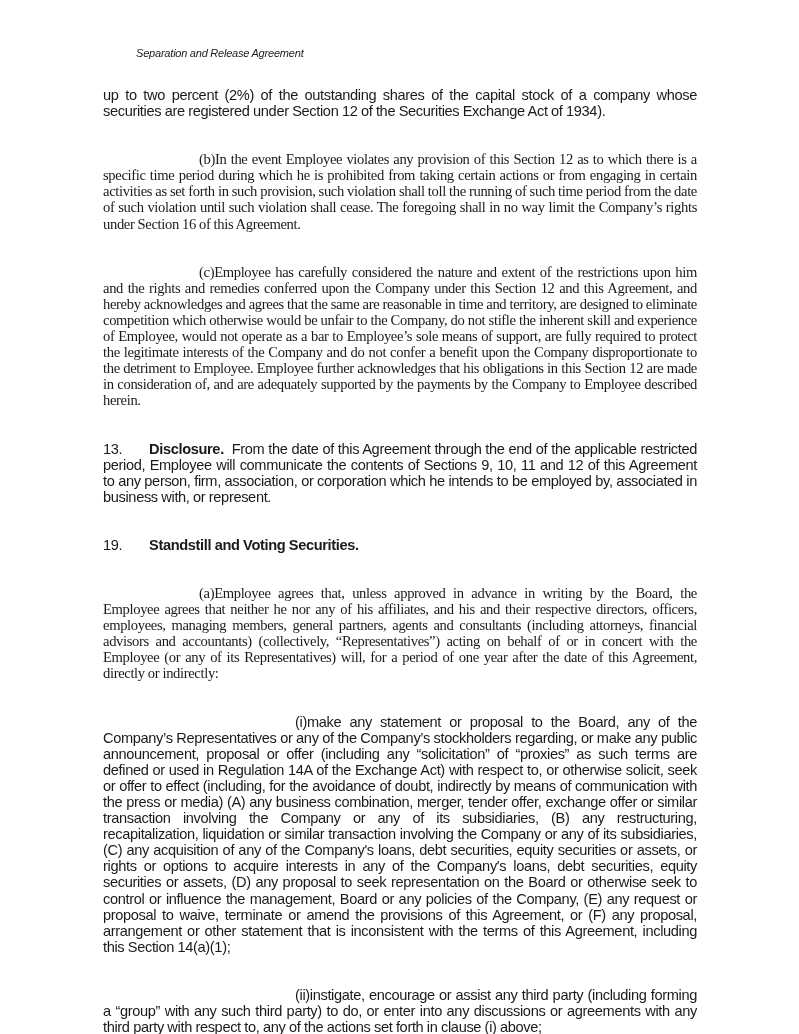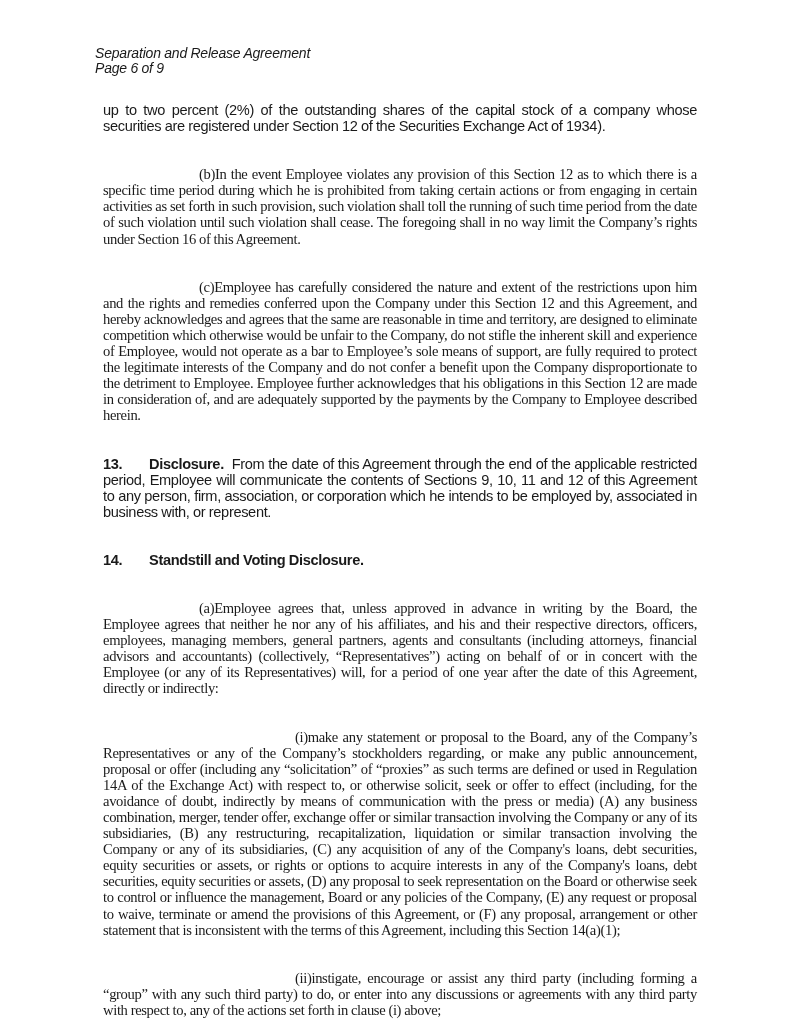--- a/index.html
+++ b/index.html
@@ -3,59 +3,58 @@
 <meta charset="utf-8">
 <style>
   html, body { margin: 0; padding: 0; background: #ffffff; }
   body { width: 799px; height: 1034px; position: relative; overflow: hidden; }
   .page {
     position: absolute; left: 95px; top: 46px; width: 610px;
     font-family: "Liberation Sans", sans-serif;
     font-size: 14.6px; line-height: 16.1px; color: #1a1a1a;
     letter-spacing: -0.35px; word-spacing: -0.2px;
   }
-  .hdr { font-style: italic; font-size: 14px; line-height: 15px; letter-spacing: -0.2px; }
+  .hdr { font-style: italic; font-size: 11px; line-height: 15px; letter-spacing: -0.2px; margin-left: 41px; }
   p { margin: 8px; text-align: justify; }
   .gap { height: 16px; }
   .ind1 { text-indent: 48px; font-family: Liberation Serif, serif; }
-  .ind2 { text-indent: 96px; font-family: Liberation Serif, serif; }
+  .ind2 { text-indent: 96px; }
   .lbl { display: inline-block; min-width: 45px; }
-  .num { font-weight: bold; display: inline-block; min-width: 46px; }
+  .num { font-weight: normal; display: inline-block; min-width: 46px; }
   .ttl { font-weight: bold; }
   .b { font-weight: bold; }
 </style>
 </head>
 <body>
 
 <div class="page">
 
   <div class="hdr">
     <div>Separation and Release Agreement</div>
-    <div>Page 6 of 9</div>
   </div>
 
   <div style="height:18px"></div>
 
   <p>up to two percent (2%) of the outstanding shares of the capital stock of a company whose securities are registered under Section 12 of the Securities Exchange Act of 1934).</p>
 
   <div class="gap"></div>
 
   <p class="ind1"><span class="lbl">(b)</span><span>In the event Employee violates any provision of this Section 12 as to which there is a specific time period during which he is prohibited from taking certain actions or from engaging in certain activities as set forth in such provision, such violation shall toll the running of such time period from the date of such violation until such violation shall cease.  The foregoing shall in no way limit the Company’s rights under Section 16 of this Agreement.</span></p>
 
   <div class="gap"></div>
 
   <p class="ind1"><span class="lbl">(c)</span><span>Employee has carefully considered the nature and extent of the restrictions upon him and the rights and remedies conferred upon the Company under this Section 12 and this Agreement, and hereby acknowledges and agrees that the same are reasonable in time and territory, are designed to eliminate competition which otherwise would be unfair to the Company, do not stifle the inherent skill and experience of Employee, would not operate as a bar to Employee’s sole means of support, are fully required to protect the legitimate interests of the Company and do not confer a benefit upon the Company disproportionate to the detriment to Employee.  Employee further acknowledges that his obligations in this Section 12 are made in consideration of, and are adequately supported by the payments by the Company to Employee described herein.</span></p>
 
   <div class="gap"></div>
 
   <p><span class="num">13.</span><span class="ttl">Disclosure</span><span class="b">.</span>&nbsp;&nbsp;<span>From the date of this Agreement through the end of the applicable restricted period, Employee will communicate the contents of Sections 9, 10, 11 and 12 of this Agreement to any person, firm, association, or corporation which he intends to be employed by, associated in business with, or represent.</span></p>
 
   <div class="gap"></div>
 
-  <p><span class="num">14.</span><span class="ttl">Standstill and Voting Disclosure</span><span class="b">.</span></p>
+  <p><span class="num">19.</span><span class="ttl">Standstill and Voting Securities</span><span class="b">.</span></p>
 
   <div class="gap"></div>
 
   <p class="ind1"><span class="lbl">(a)</span><span>Employee agrees that, unless approved in advance in writing by the Board, the Employee agrees that neither he nor any of his affiliates, and his and their respective directors, officers, employees, managing members, general partners, agents and consultants (including attorneys, financial advisors and accountants) (collectively, “Representatives”) acting on behalf of or in concert with the Employee (or any of its Representatives) will, for a period of one year after the date of this Agreement, directly or indirectly:</span></p>
 
   <div class="gap"></div>
 
   <p class="ind2"><span class="lbl">(i)</span><span>make any statement or proposal to the Board, any of the Company’s Representatives or any of the Company’s stockholders regarding, or make any public announcement, proposal or offer (including any “solicitation” of “proxies” as such terms are defined or used in Regulation 14A of the Exchange Act) with respect to, or otherwise solicit, seek or offer to effect (including, for the avoidance of doubt, indirectly by means of communication with the press or media) (A) any business combination, merger, tender offer, exchange offer or similar transaction involving the Company or any of its subsidiaries, (B) any restructuring, recapitalization, liquidation or similar transaction involving the Company or any of its subsidiaries, (C) any acquisition of any of the Company's loans, debt securities, equity securities or assets, or rights or options to acquire interests in any of the Company's loans, debt securities, equity securities or assets, (D) any proposal to seek representation on the Board or otherwise seek to control or influence the management, Board or any policies of the Company, (E) any request or proposal to waive, terminate or amend the provisions of this Agreement, or (F) any proposal, arrangement or other statement that is inconsistent with the terms of this Agreement, including this Section 14(a)(1);</span></p>
 
   <div class="gap"></div>

